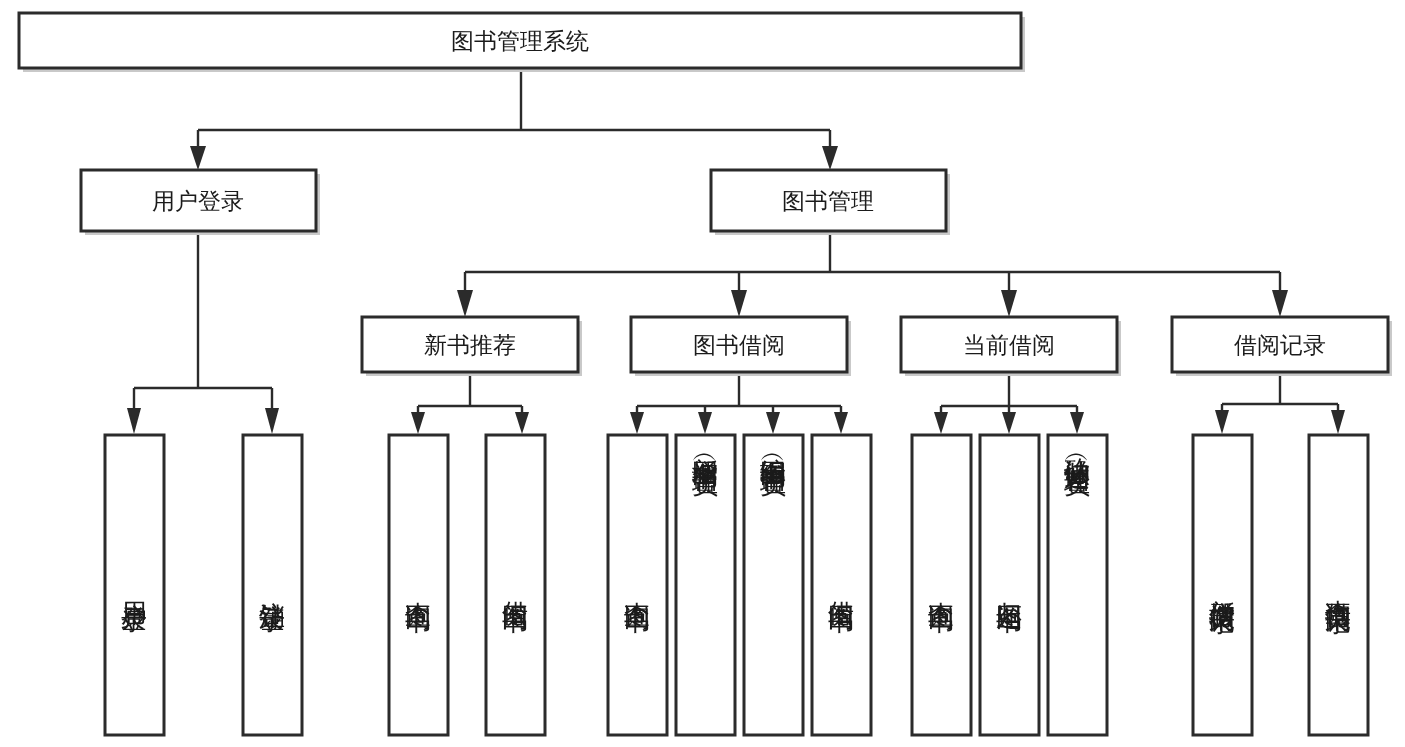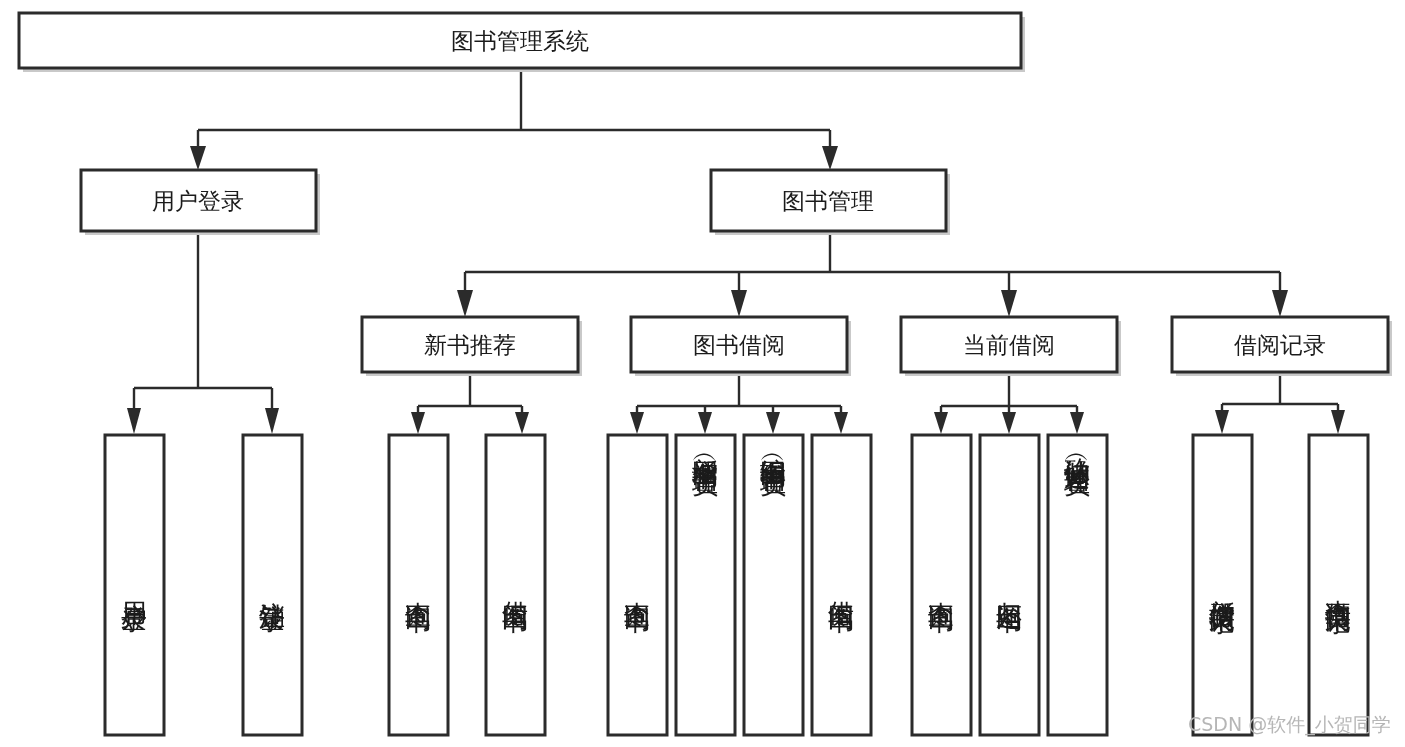--- a/index.html
+++ b/index.html
@@ -285,15 +285,14 @@
     <span class="leaf-label-v">确认归还（管理员）</span>
   </div>
 
   <div class="leaf-label-wrap" style="left:1193px; top:435px; width:59px; height:300px;">
     <span class="leaf-label-v">新增借阅记录</span>
   </div>
   <div class="leaf-label-wrap" style="left:1309px; top:435px; width:59px; height:300px;">
     <span class="leaf-label-v">查询借阅记录</span>
   </div>
 
-  <div class="watermark">CSDN @软件_小贺同学</div>
 
 </div>
 
 </body></html>

